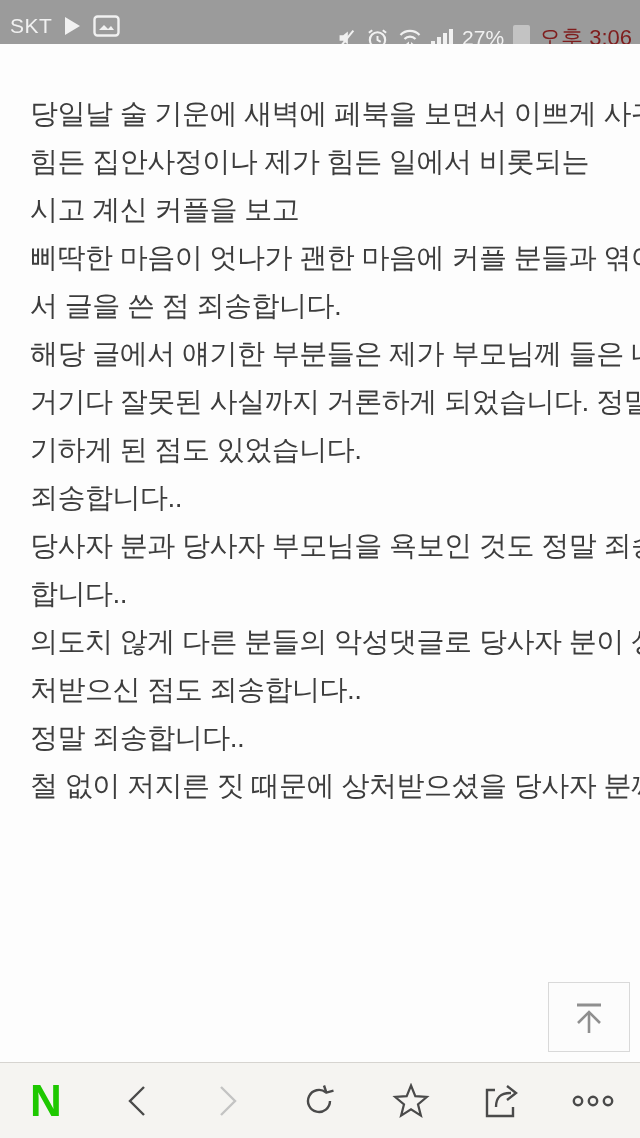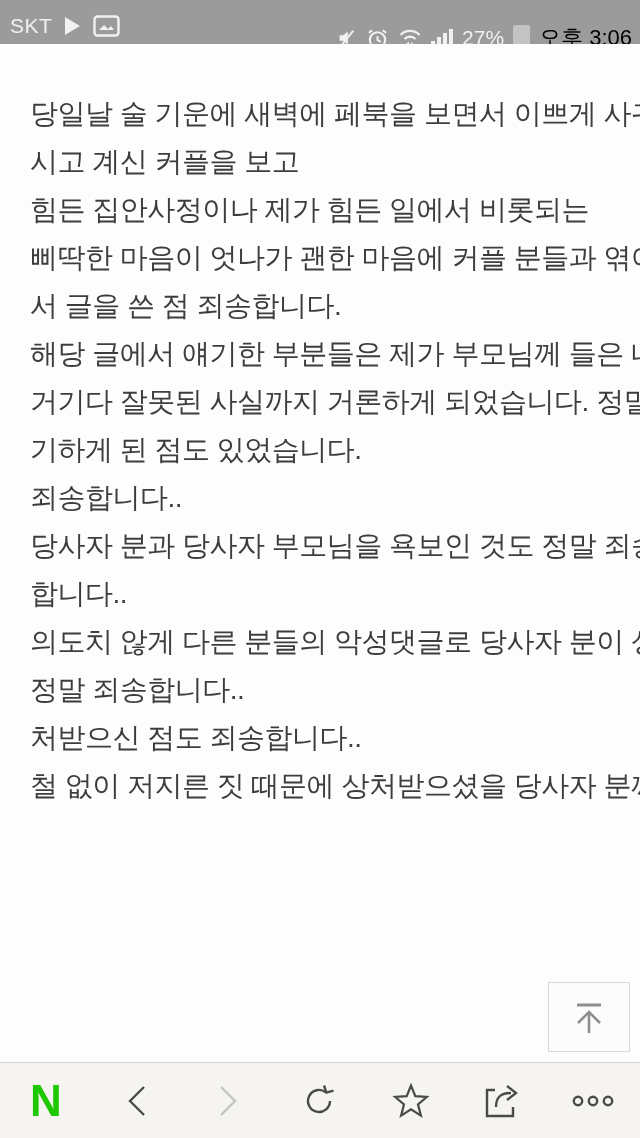--- a/index.html
+++ b/index.html
@@ -10,21 +10,21 @@
   }
   
   .statusbar{
     position:absolute;top:0;left:0;width:640px;height:52px;
     background:#9b9b9b;display:flex;align-items:center;justify-content:space-between;
     box-shadow:0 1px 0 rgba(0,0,0,.12);
   }
   .sb-left{display:flex;align-items:center;gap:12px;padding-left:10px;}
   .sb-right{display:flex;align-items:center;gap:9px;padding-right:8px;margin-top:24px;}
   .sb-text{color:#f1f1f1;font-size:21px;letter-spacing:.5px;}
-  .sb-time{color:#000000;font-size:22px;}
+  .sb-time{color:#7f1d1d;font-size:22px;}
   .sb-pct{color:#f1f1f1;font-size:21px;}
   .battery{position:relative;width:17px;height:26px;border-radius:2px;background:#c3c3c3;overflow:hidden;}
   .battery:before{content:"";position:absolute;left:4px;top:-3px;width:9px;height:3px;background:#c3c3c3;border-radius:1px;}
   .battery .fill{position:absolute;bottom:0;left:0;width:100%;background:#fbfbfb;}
   
   .content{
     position:absolute;top:44px;left:0;width:640px;height:1018px;
     background:#fdfdfd;box-sizing:border-box;padding:46px 26px 0 30px;
   }
   .content .line{
@@ -106,33 +106,33 @@
       <span class="battery">
         <span class="fill" style="height: 27%;"></span>
       </span>
       <span class="sb-time">오후 3:06</span>
     </div>
   </div>
 
   <div class="content">
     <div>
         <div class="line">당일날 술 기운에 새벽에 페북을 보면서 이쁘게 사귀</div>
+        <div class="line">힘든 집안사정이나 제가 힘든 일에서 비롯되는</div>
         <div class="line">시고 계신 커플을 보고</div>
-        <div class="line">힘든 집안사정이나 제가 힘든 일에서 비롯되는</div>
         <div class="line">삐딱한 마음이 엇나가 괜한 마음에 커플 분들과 엮어</div>
         <div class="line">서 글을 쓴 점 죄송합니다.</div>
         <div class="line">해당 글에서 얘기한 부분들은 제가 부모님께 들은 내</div>
         <div class="line">거기다 잘못된 사실까지 거론하게 되었습니다. 정말</div>
         <div class="line">기하게 된 점도 있었습니다.</div>
         <div class="line">죄송합니다..</div>
         <div class="line">당사자 분과 당사자 부모님을 욕보인 것도 정말 죄송</div>
         <div class="line">합니다..</div>
         <div class="line">의도치 않게 다른 분들의 악성댓글로 당사자 분이 상</div>
+        <div class="line">처받으신 점도 죄송합니다..</div>
         <div class="line">정말 죄송합니다..</div>
-        <div class="line">처받으신 점도 죄송합니다..</div>
         <div class="line">철 없이 저지른 짓 때문에 상처받으셨을 당사자 분께</div>
       </div>
   </div>
 
   <div class="scrolltop">
     <span>
       <svg width="44" height="44" viewBox="0 0 44 44">
         <line x1="10" y1="10" x2="34" y2="10" stroke="#8f8f8f" stroke-width="3"></line>
         <line x1="22" y1="17" x2="22" y2="38" stroke="#8f8f8f" stroke-width="2.6"></line>
         <path d="M11 28 L22 17 L33 28" fill="none" stroke="#8f8f8f" stroke-width="2.6"></path>

